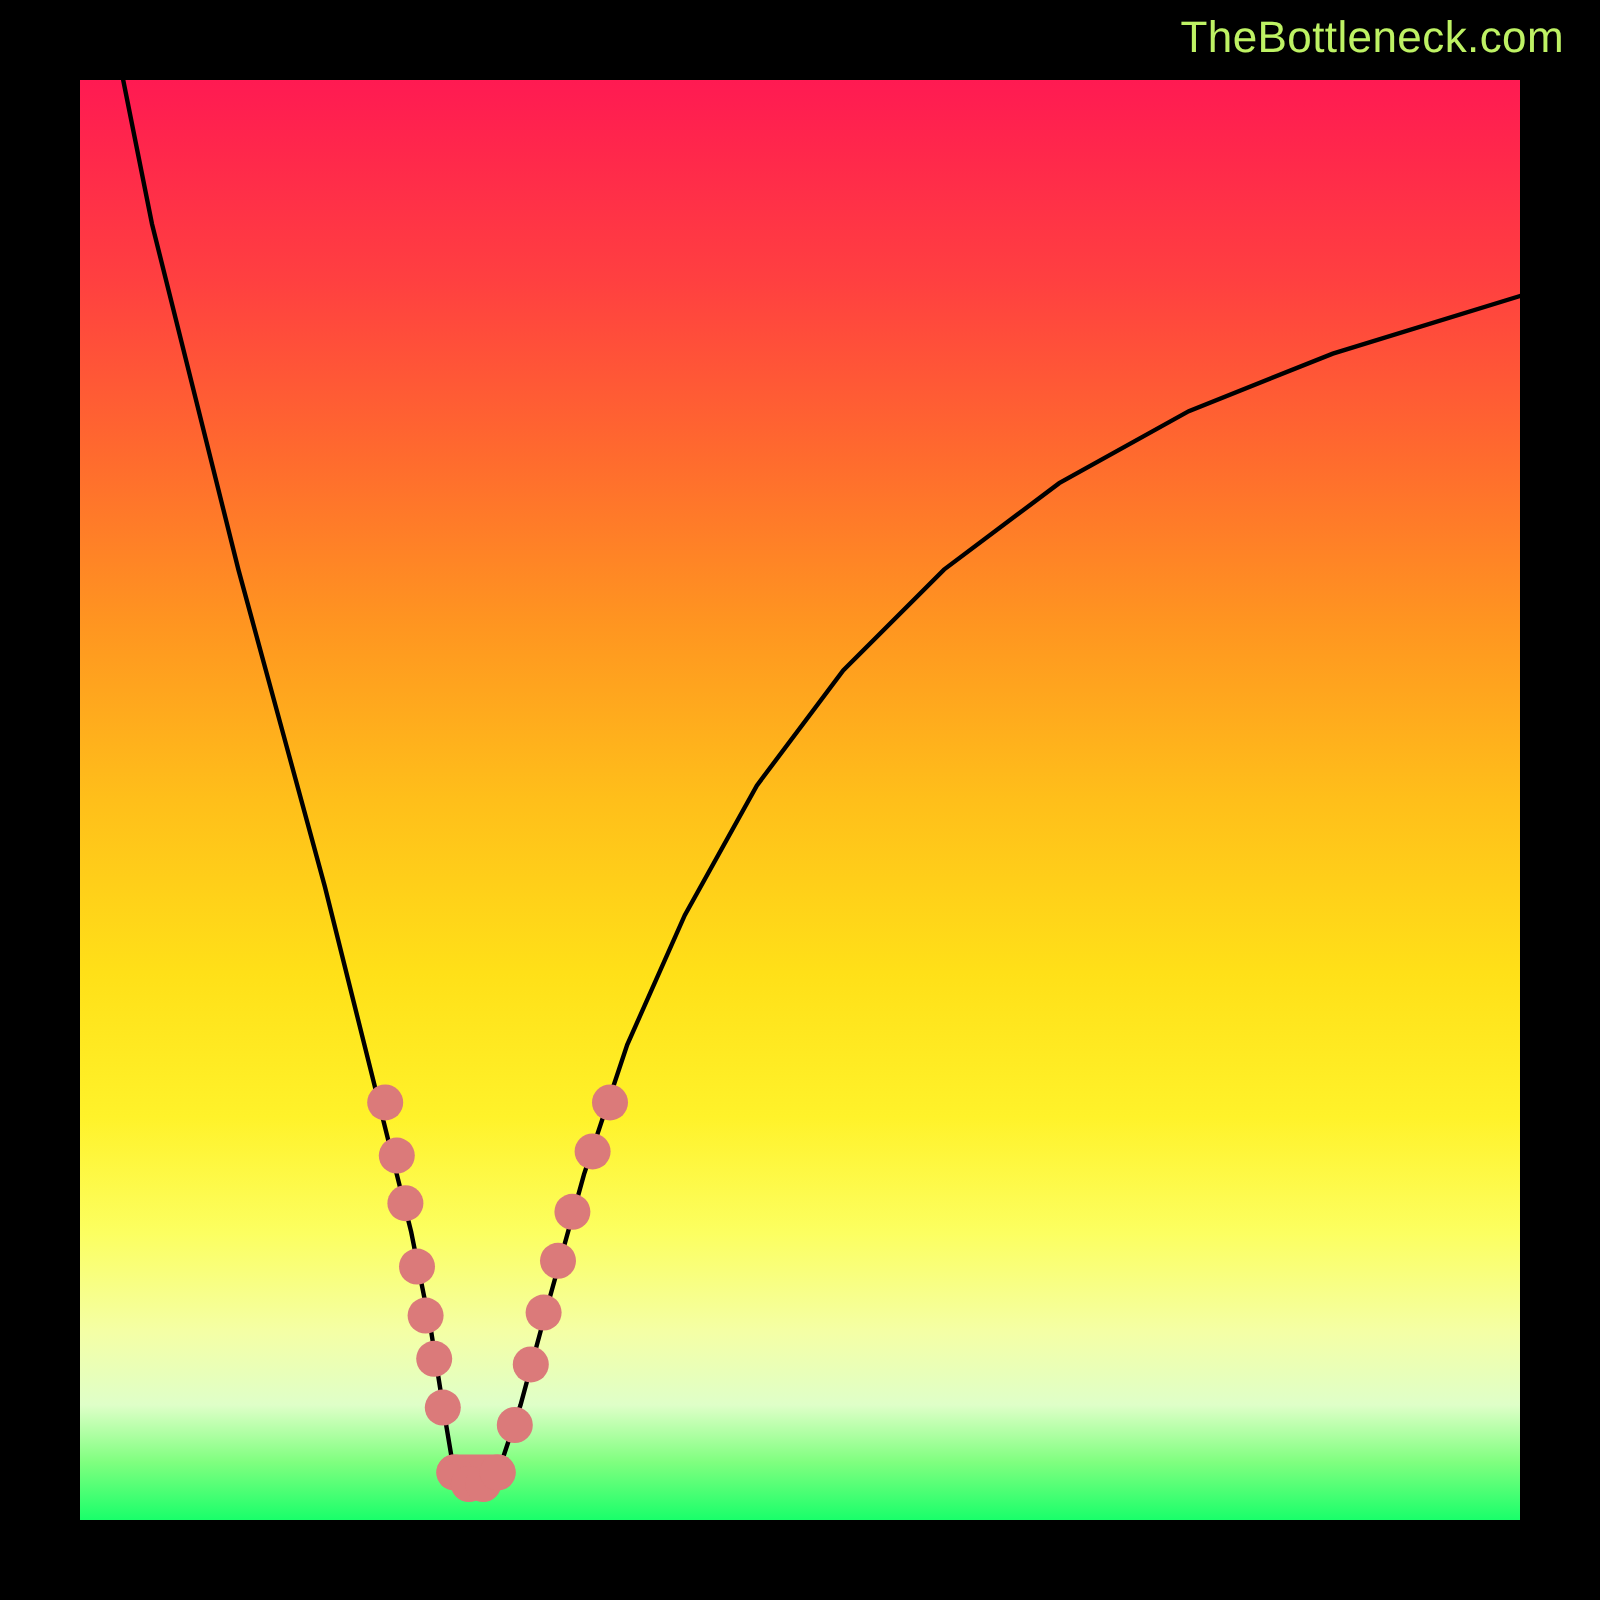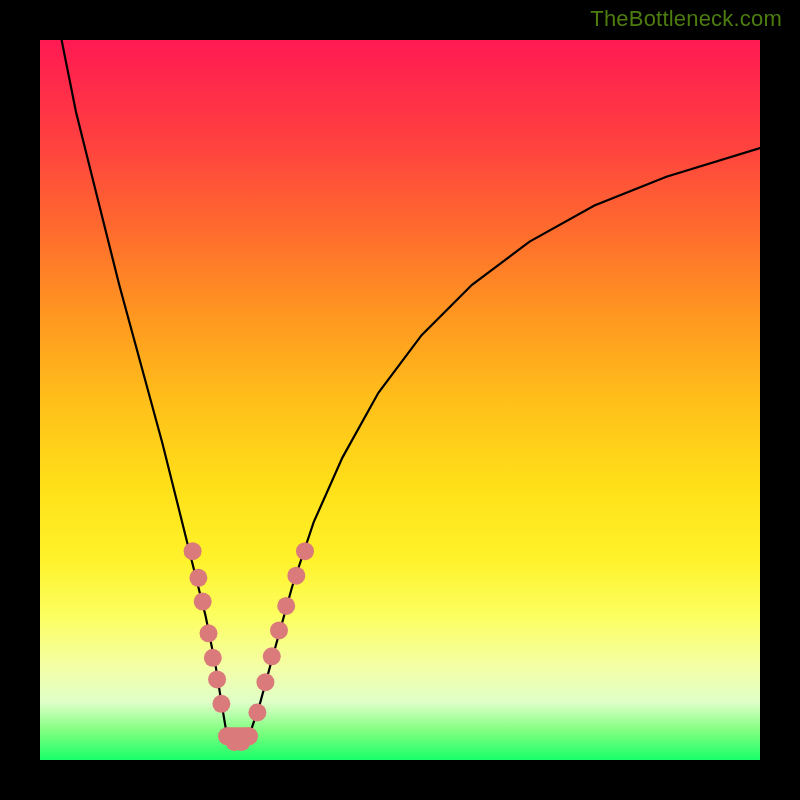--- a/index.html
+++ b/index.html
@@ -37,21 +37,21 @@
       #f4ffa6 87%,
       #dfffc8 92%,
       #7fff7f 96%,
       #19ff6a 100%
     );
   }
   .watermark {
     position: absolute;
     top: 6px;
     right: 18px;
-    color: #4d7c0f;
+    color: #bef264;
     font-size: 22px;
     font-weight: 500;
     letter-spacing: 0.2px;
     user-select: none;
   }
   svg.overlay {
     position: absolute;
     left: 0;
     top: 0;
     width: 720px;

